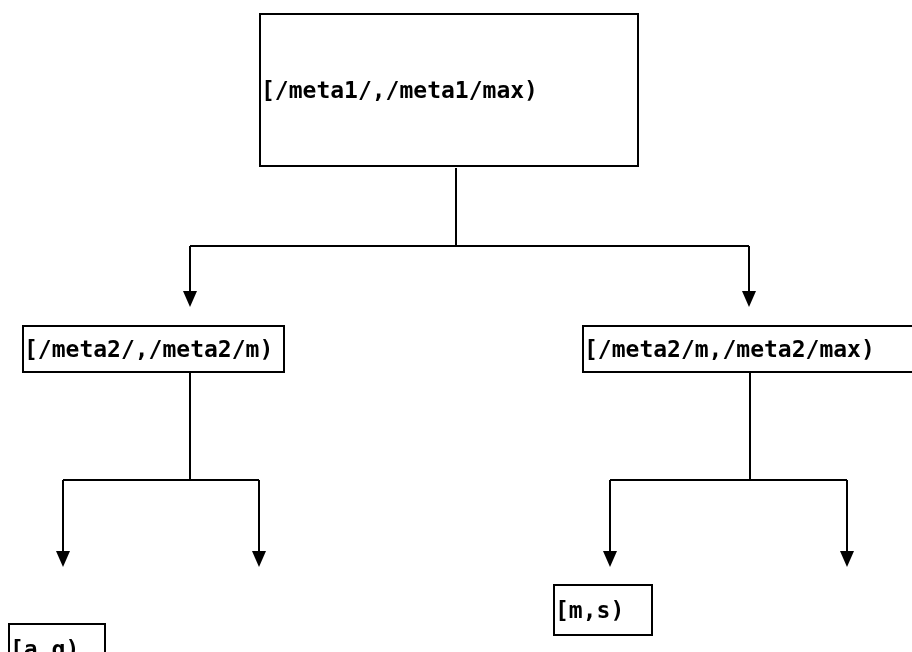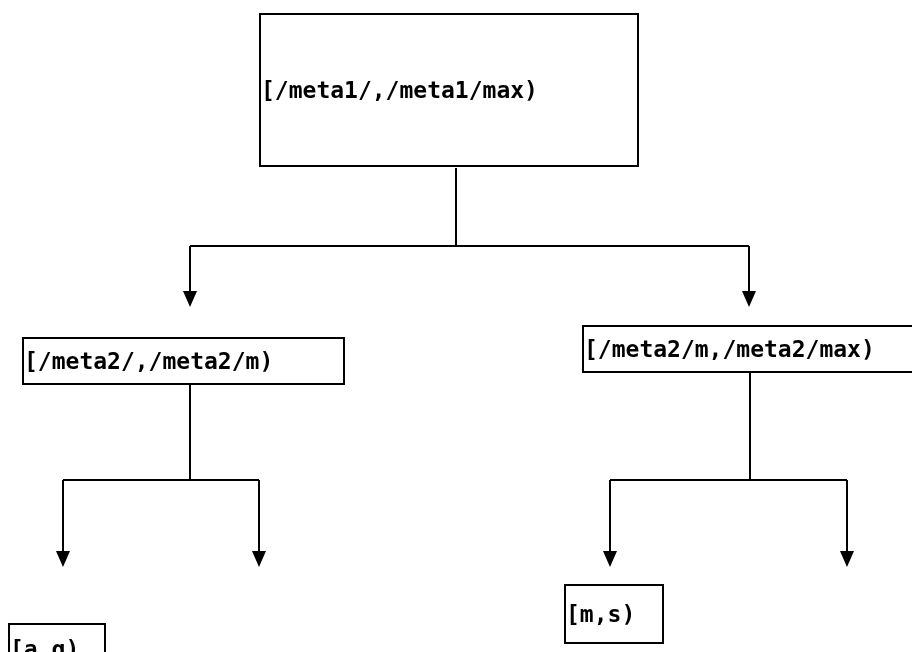--- a/index.html
+++ b/index.html
@@ -29,25 +29,25 @@
     background: #ffffff;
     display: flex;
     align-items: center;
     justify-content: flex-start;
     font-size: 23px;
     font-weight: bold;
     color: #000000;
     white-space: nowrap;
   }
   .node-root  { left: 259px; top: 13px;  width: 380px; height: 154px; }
-  .node-left  { left: 22px;  top: 325px; width: 323px; height: 48px; margin-top: 12px; }
+  .node-left  { left: 22px;  top: 325px; width: 263px; height: 48px; }
   .node-right { left: 582px; top: 325px; width: 376px; height: 48px; }
   .node-ag    { left: 8px;   top: 584px; width: 98px;  height: 52px; margin-top: 39px; }
   .node-gm    { left: 202px; top: 584px; width: 100px; height: 52px; }
-  .node-ms    { left: 553px; top: 584px; width: 100px; height: 60px; margin-left: 11px; }
+  .node-ms    { left: 553px; top: 584px; width: 100px; height: 52px; }
   .node-smax  { left: 778px; top: 584px; width: 125px; height: 52px; }
   .edge {
     stroke: #000000;
     stroke-width: 2;
     fill: none;
   }
   .arrowhead {
     fill: #000000;
     stroke: none;
   }

